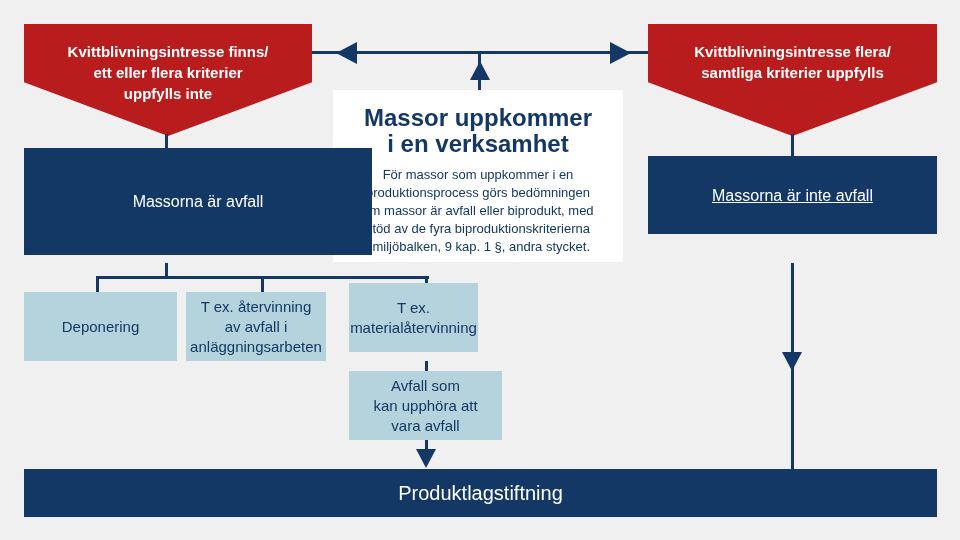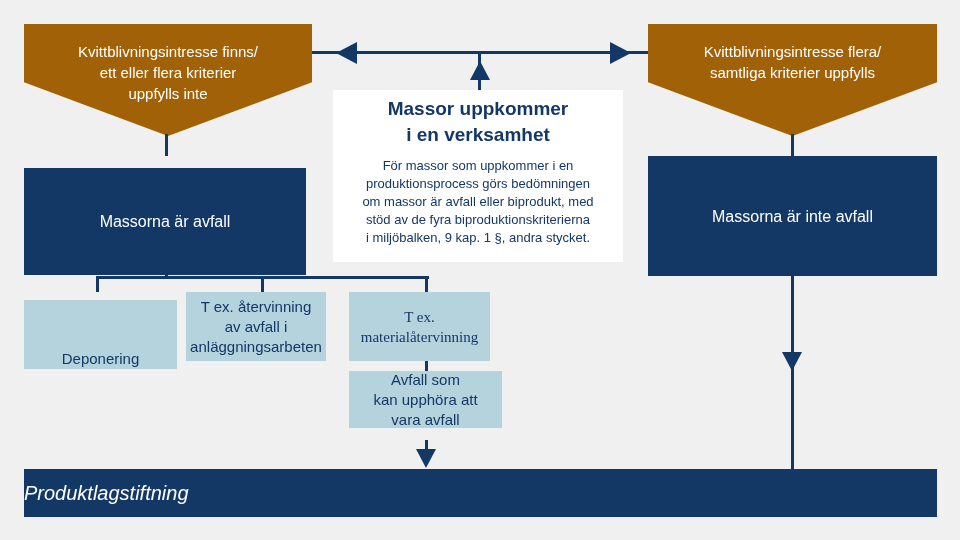--- a/index.html
+++ b/index.html
@@ -13,24 +13,25 @@
   #canvas {
     position: absolute;
     left: 0; top: 0;
     width: 960px; height: 540px;
     background: #f0f0f0;
   }
   .abs { position: absolute; }
 
   
   .pentagon {
-    background: #a16207;
+    background: #b91c1c;
     color: #ffffff;
     clip-path: polygon(0 0, 100% 0, 100% 52%, 50% 100%, 0 52%);
     text-align: center;
+    font-weight: bold;
   }
   .pentagon .ptext {
     padding-top: 17px;
     font-size: 15px;
     line-height: 21px;
     white-space: pre-line;
   }
   .navy-box {
     background: #143866;
     color: #ffffff;
@@ -51,40 +52,39 @@
     font-size: 15px;
     line-height: 20px;
     white-space: pre-line;
   }
   .white-box {
     background: #ffffff;
     color: #143866;
     text-align: center;
   }
   .white-box .title {
-    padding-top: 6px;
-    font-size: 19px;
+    padding-top: 15px;
+    font-size: 24px;
     line-height: 26px;
     font-weight: bold;
     white-space: pre-line;
   }
   .white-box .body-text {
     padding-top: 9px;
     font-size: 13px;
     line-height: 18px;
     white-space: pre-line;
   }
   .bottom-bar {
     background: #143866;
     color: #ffffff;
     display: flex;
     align-items: center;
-    justify-content: flex-start;
+    justify-content: center;
     font-size: 20px;
-    font-style: italic;
   }
 
   
   .line { background: #143866; }
   .tri { width: 0; height: 0; }
   .tri-left  { border-top: 11px solid transparent; border-bottom: 11px solid transparent; border-right: 21px solid #143866; }
   .tri-right { border-top: 11px solid transparent; border-bottom: 11px solid transparent; border-left: 21px solid #143866; }
   .tri-up    { border-left: 10px solid transparent; border-right: 10px solid transparent; border-bottom: 19px solid #143866; }
   .tri-down  { border-left: 10px solid transparent; border-right: 10px solid transparent; border-top: 19px solid #143866; }
 </style>
@@ -116,49 +116,49 @@
   <div class="abs white-box" style="left:333px; top:90px; width:290px; height:172px;">
     <div class="title">Massor uppkommer
 i en verksamhet</div>
     <div class="body-text">För massor som uppkommer i en
 produktionsprocess görs bedömningen
 om massor är avfall eller biprodukt, med
 stöd av de fyra biproduktionskriterierna
 i miljöbalken, 9 kap. 1 §, andra stycket.</div>
   </div>
 
-  <div class="abs navy-box" style="left:24px; top:168px; width:282px; height:107px;">
+  <div class="abs navy-box" style="left:24px; top:148px; width:348px; height:107px;">
     <span>Massorna är avfall</span>
   </div>
 
-  <div class="abs navy-box" style="left:648px; top:156px; width:289px; height:120px;">
+  <div class="abs navy-box" style="left:648px; top:156px; width:289px; height:78px;text-decoration:underline;">
     <span>Massorna är inte avfall</span>
   </div>
 
   <div class="abs line" style="left:165px; top:263px; width:3px; height:13px;"></div>
   <div class="abs line" style="left:96px; top:276px; width:333px; height:3px;"></div>
   <div class="abs line" style="left:96px; top:279px; width:3px; height:13px;"></div>
   <div class="abs line" style="left:261px; top:279px; width:3px; height:13px;"></div>
   <div class="abs line" style="left:425px; top:279px; width:3px; height:13px;"></div>
 
-  <div class="abs light-box" style="left:24px; top:300px; width:153px; height:69px;align-items:flex-end;">
+  <div class="abs light-box" style="left:24px; top:292px; width:153px; height:69px;">
     <span>Deponering</span>
   </div>
   <div class="abs light-box" style="left:186px; top:292px; width:140px; height:69px;">
     <span>T ex. återvinning
 av avfall i
 anläggningsarbeten</span>
   </div>
-  <div class="abs light-box" style="left:349px; top:292px; width:141px; height:69px;font-family:Liberation Serif, serif;">
+  <div class="abs light-box" style="left:349px; top:283px; width:129px; height:69px;">
     <span>T ex.
 materialåtervinning</span>
   </div>
 
   <div class="abs line" style="left:425px; top:361px; width:3px; height:10px;"></div>
-  <div class="abs light-box" style="left:349px; top:371px; width:153px; height:57px;">
+  <div class="abs light-box" style="left:349px; top:371px; width:153px; height:69px;">
     <span>Avfall som
 kan upphöra att
 vara avfall</span>
   </div>
   <div class="abs line" style="left:425px; top:440px; width:3px; height:10px;"></div>
   <div class="abs tri tri-down" style="left:416px; top:449px;"></div>
 
   <div class="abs line" style="left:791px; top:263px; width:3px; height:206px;"></div>
   <div class="abs tri tri-down" style="left:782px; top:352px;"></div>
 

